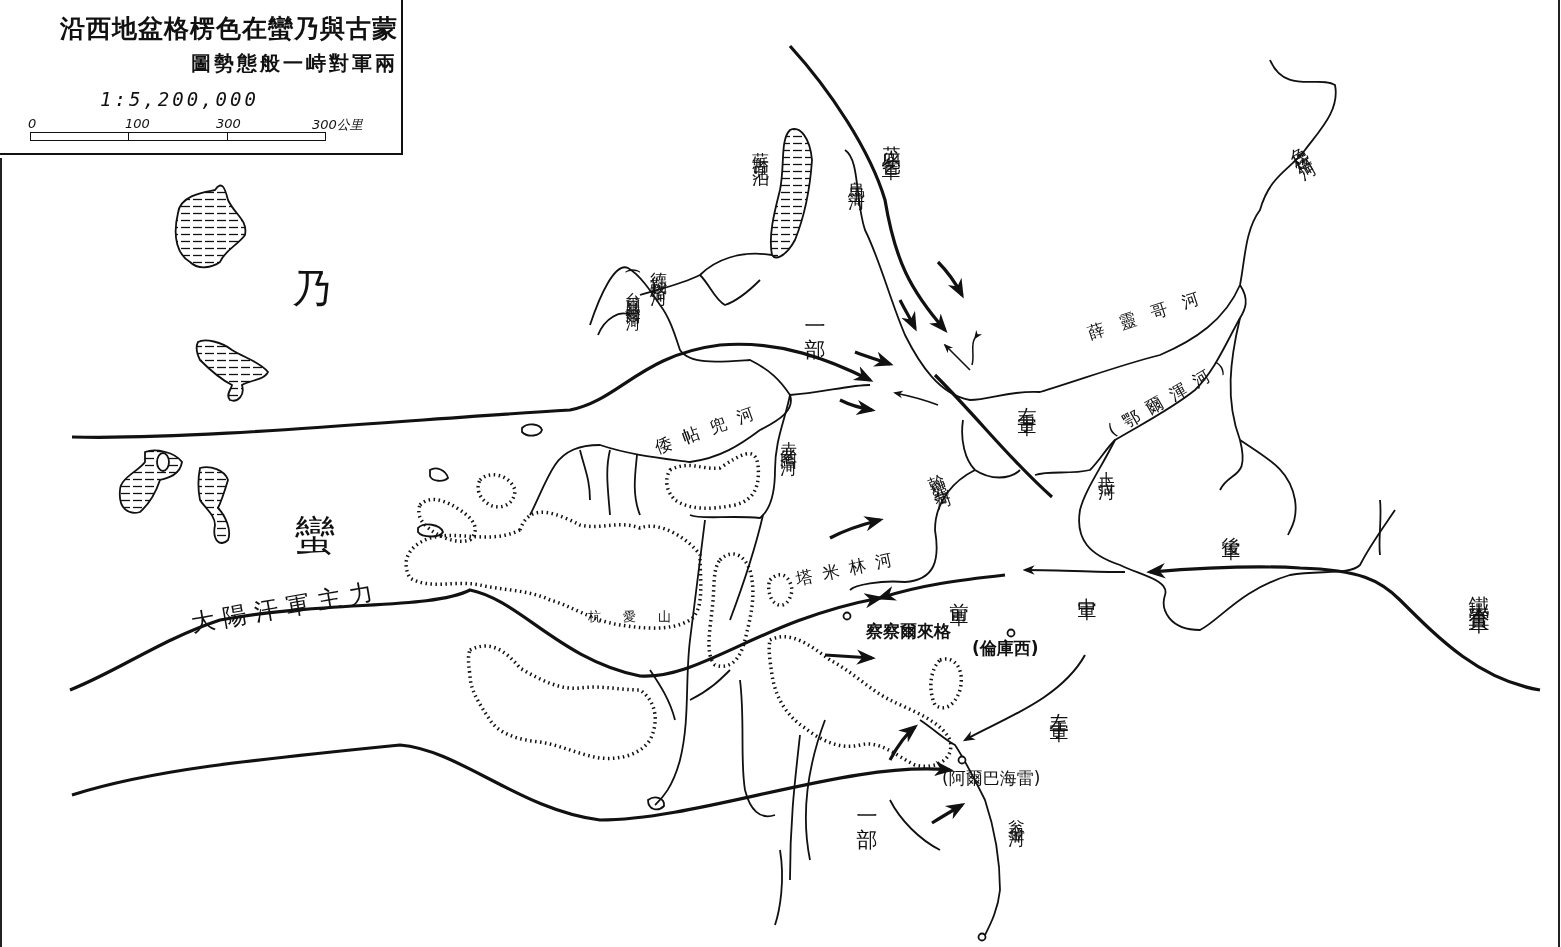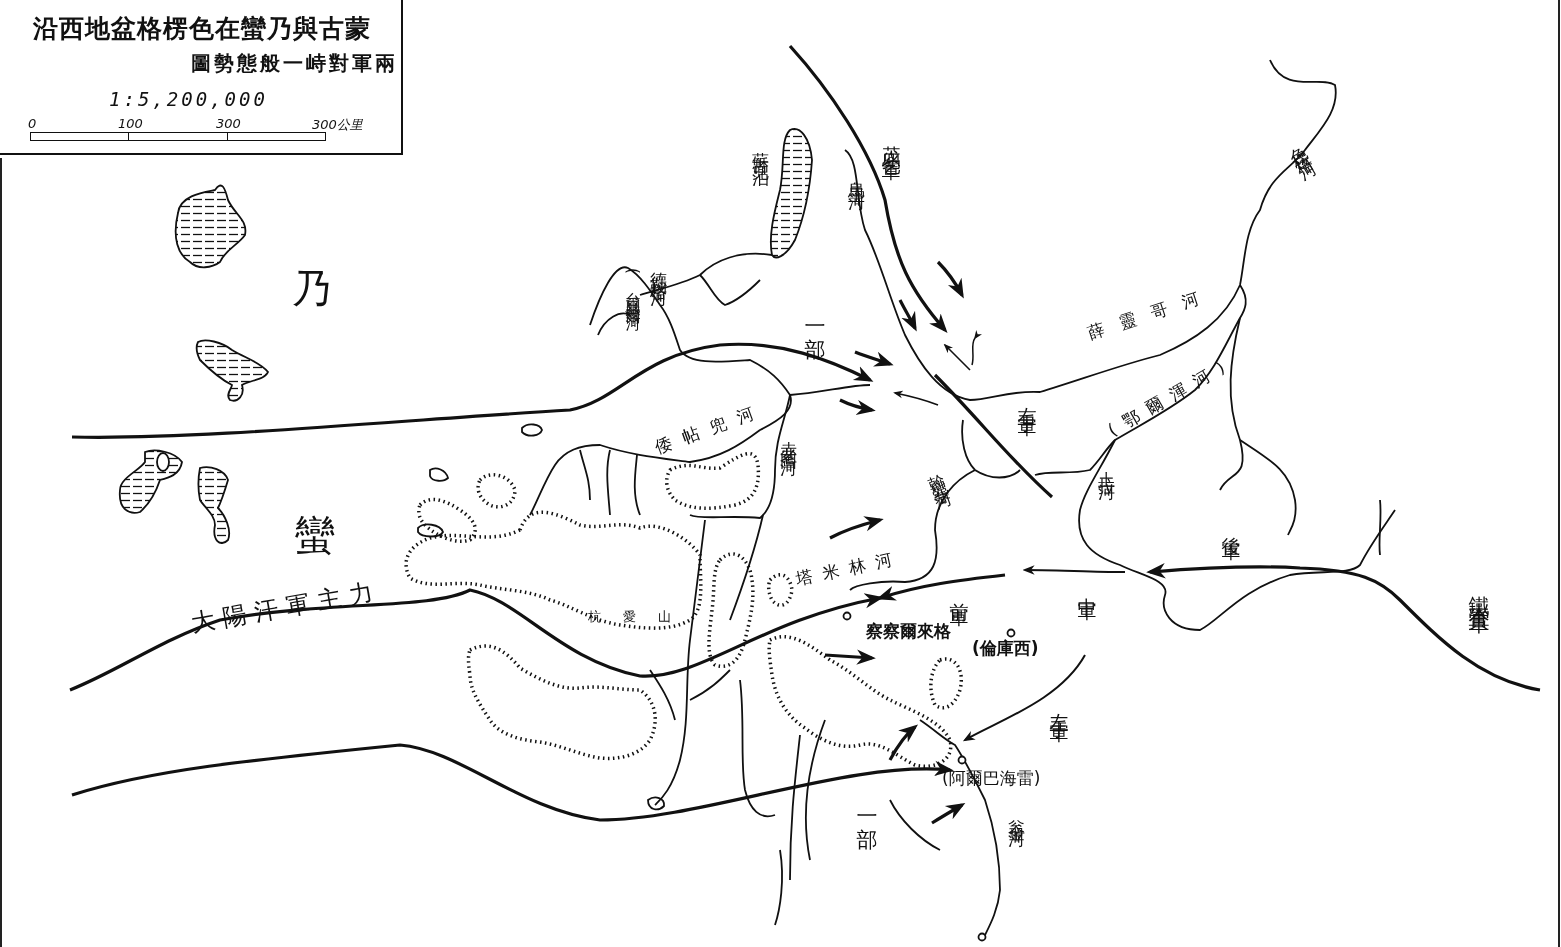--- a/index.html
+++ b/index.html
@@ -1,23 +1,23 @@
 <!DOCTYPE html>
 <html><head>
 <meta charset="utf-8">
 <style>
   html, body { margin:0; padding:0; background:#ffffff; }
   body { width:1561px; height:947px; position:relative; overflow:hidden; font-family:"DejaVu Sans", sans-serif; color:#111; }
   #map { position:absolute; left:0; top:0; width:1561px; height:947px; }
   .frame-right { position:absolute; right:1px; top:0; width:2px; height:947px; background:#222; }
   .frame-left { position:absolute; left:0; top:158px; width:2px; height:789px; background:#222; }
   .legend-box { position:absolute; left:0; top:0; width:403px; height:155px; border:2px solid #111; border-left:none; border-top:none; background:#fff; box-sizing:border-box; }
-  .legend-title1 { position:absolute; left:6px; top:12px; width:392px; text-align:center; font-size:25px; font-weight:bold; letter-spacing:1px; }
+  .legend-title1 { position:absolute; left:6px; top:12px; width:392px; text-align:right; font-size:25px; font-weight:bold; letter-spacing:1px; }
   .legend-title2 { position:absolute; left:6px; top:50px; width:392px; text-align:right; font-size:20px; font-weight:bold; letter-spacing:3px; }
-  .legend-scale { position:absolute; left:100px; top:88px; font-family:"DejaVu Sans Mono", monospace; font-size:19px; font-style:italic; letter-spacing:3px;margin-left:9px; }
+  .legend-scale { position:absolute; left:100px; top:88px; font-family:"DejaVu Sans Mono", monospace; font-size:19px; font-style:italic; letter-spacing:3px; }
   .scale-tick { position:absolute; top:116px; font-size:13px; font-style:italic; }
   .scalebar { position:absolute; left:30px; top:132px; width:296px; height:9px; border:1.5px solid #111; box-sizing:border-box; display:flex; }
   .scalebar span { flex:1; border-right:1.5px solid #111; }
   .scalebar span:last-child { border-right:none; }
   .lbl { position:absolute; font-size:17px; line-height:1; white-space:nowrap; }
   .v { writing-mode:vertical-rl; letter-spacing:6px; }
   .big { font-size:40px; font-family:"DejaVu Serif", serif; }
 </style>
 </head>
 <body>
@@ -127,21 +127,21 @@
 </div>
 
 <div class="frame-right"></div>
 <div class="frame-left"></div>
 
 <div class="legend-box">
   <div class="legend-title1">沿西地盆格楞色在蠻乃與古蒙</div>
   <div class="legend-title2">圖勢態般一峙對軍兩</div>
   <div class="legend-scale">1:5,200,000</div>
   <div class="scale-tick" style="left:28px">0</div>
-  <div class="scale-tick" style="left:118px">100</div>
+  <div class="scale-tick" style="left:125px">100</div>
   <div class="scale-tick" style="left:216px">300</div>
   <div class="scale-tick" style="left:312px">300公里</div>
   <div class="scalebar">
       <span></span>
       <span></span>
       <span></span>
     </div>
 </div>
 
 <div class="lbl big" style="left:292px;top:268px">乃</div>

